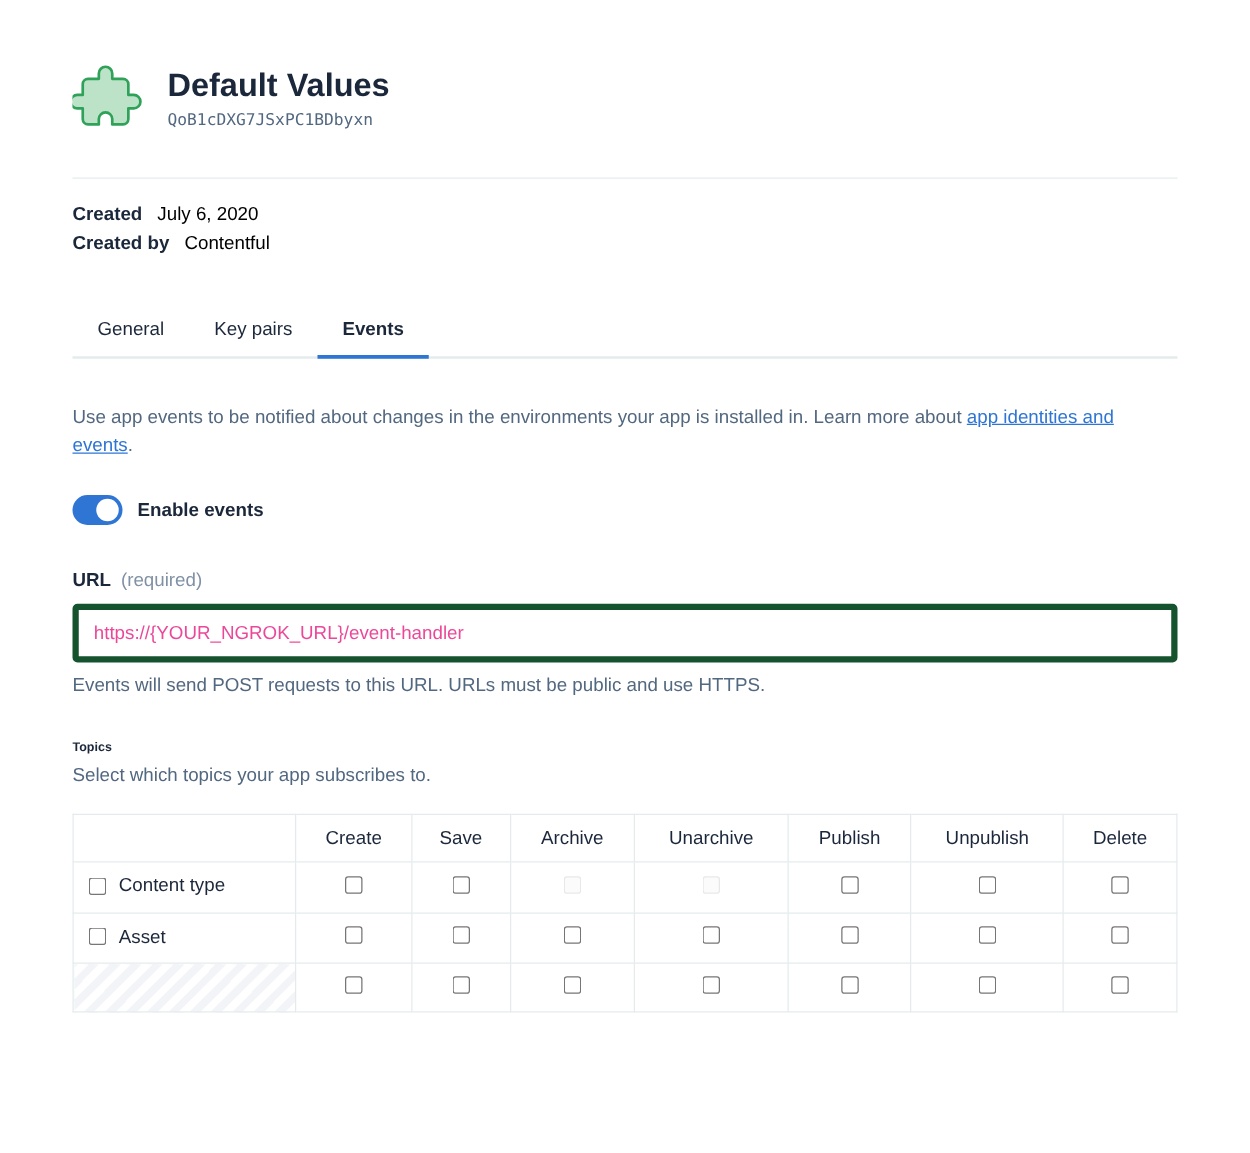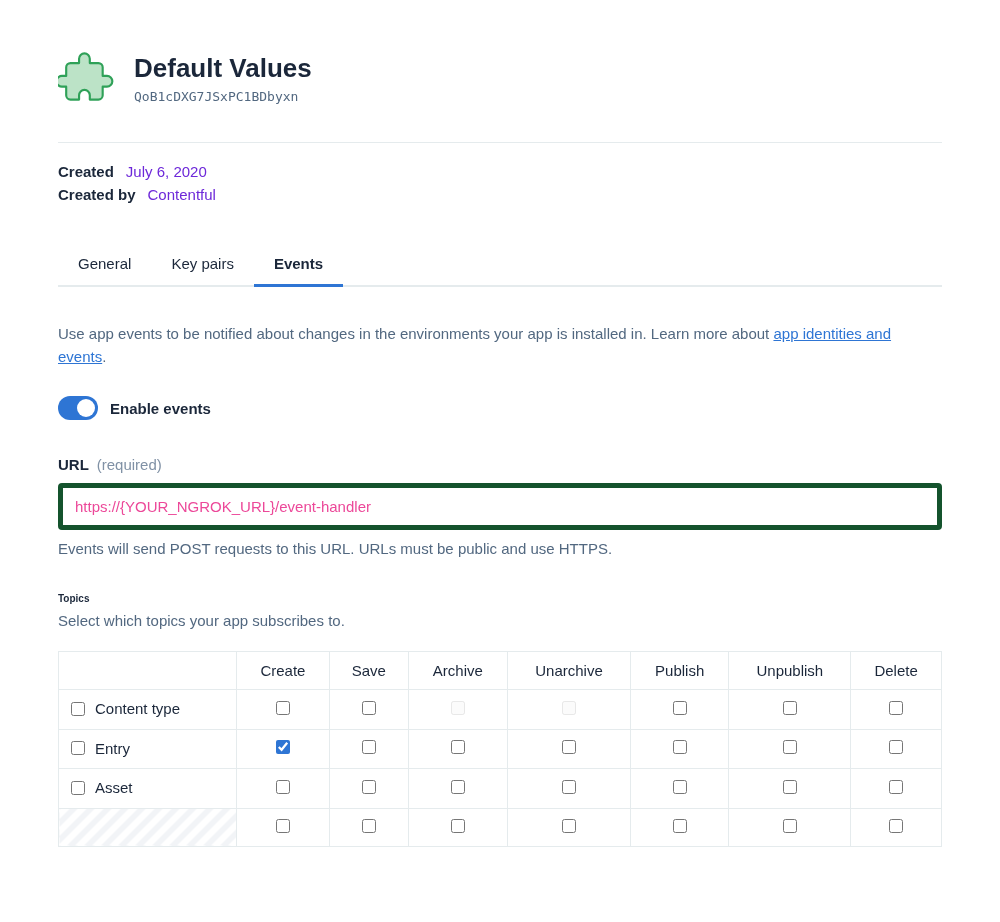--- a/index.html
+++ b/index.html
@@ -42,21 +42,21 @@
     border-top: 1px solid #e5ebed;
     margin: 0 0 20px 0;
   }
   .meta-row {
     display: flex;
     gap: 12px;
     font-size: 15px;
     margin-bottom: 6px;
   }
   .meta-label { font-weight: 700; color: #1b273a; }
-  .meta-value { color: #6d28d9; text-align: right; }
+  .meta-value { color: #000000; text-align: right; }
   .tabs {
     display: flex;
     border-bottom: 2px solid #e5ebed;
     margin-top: 40px;
   }
   .tab {
     padding: 12px 20px;
     font-size: 15px;
     color: #1b273a;
     cursor: pointer;
@@ -244,33 +244,20 @@
         <td><input type="checkbox" style=""></td>
         <td><input type="checkbox" disabled="" style=""></td>
         <td><input type="checkbox" disabled="" style=""></td>
         <td><input type="checkbox" style=""></td>
         <td><input type="checkbox" style=""></td>
         <td><input type="checkbox" style=""></td>
       </tr>
       <tr>
         <td><span class="row-label">
             <input type="checkbox" style="">
-            <span>Entry</span>
-          </span></td>
-        <td><input type="checkbox" checked="" style=""></td>
-        <td><input type="checkbox" style=""></td>
-        <td><input type="checkbox" style=""></td>
-        <td><input type="checkbox" style=""></td>
-        <td><input type="checkbox" style=""></td>
-        <td><input type="checkbox" style=""></td>
-        <td><input type="checkbox" style=""></td>
-      </tr>
-      <tr>
-        <td><span class="row-label">
-            <input type="checkbox" style="">
             <span>Asset</span>
           </span></td>
         <td><input type="checkbox" style=""></td>
         <td><input type="checkbox" style=""></td>
         <td><input type="checkbox" style=""></td>
         <td><input type="checkbox" style=""></td>
         <td><input type="checkbox" style=""></td>
         <td><input type="checkbox" style=""></td>
         <td><input type="checkbox" style=""></td>
       </tr>

